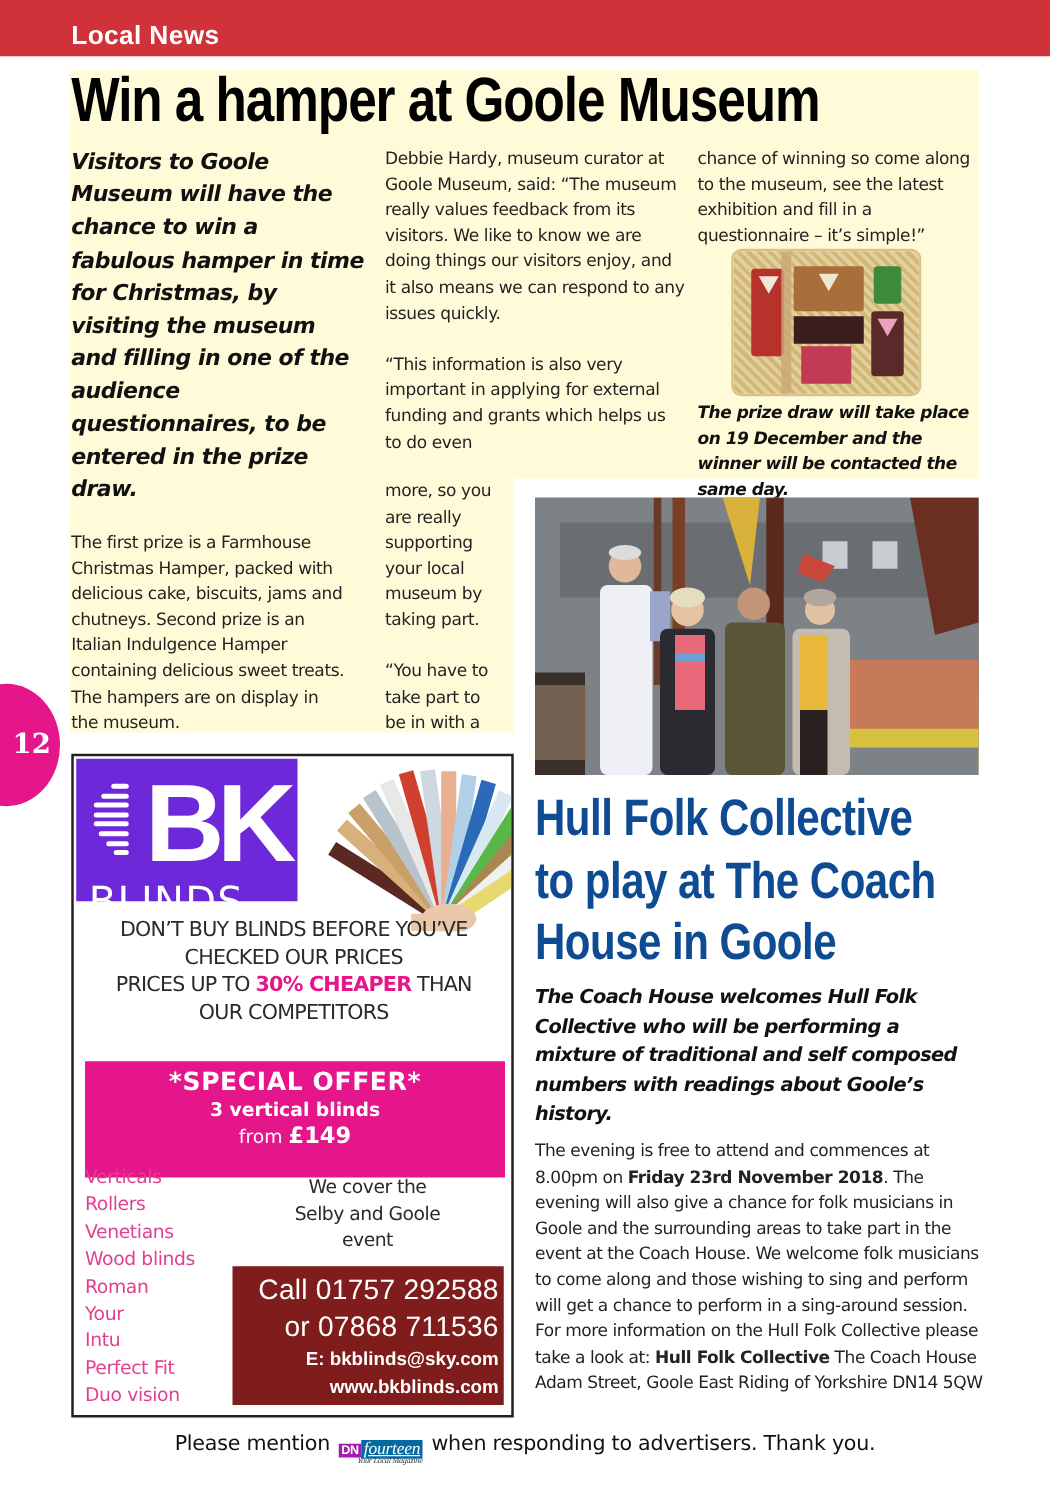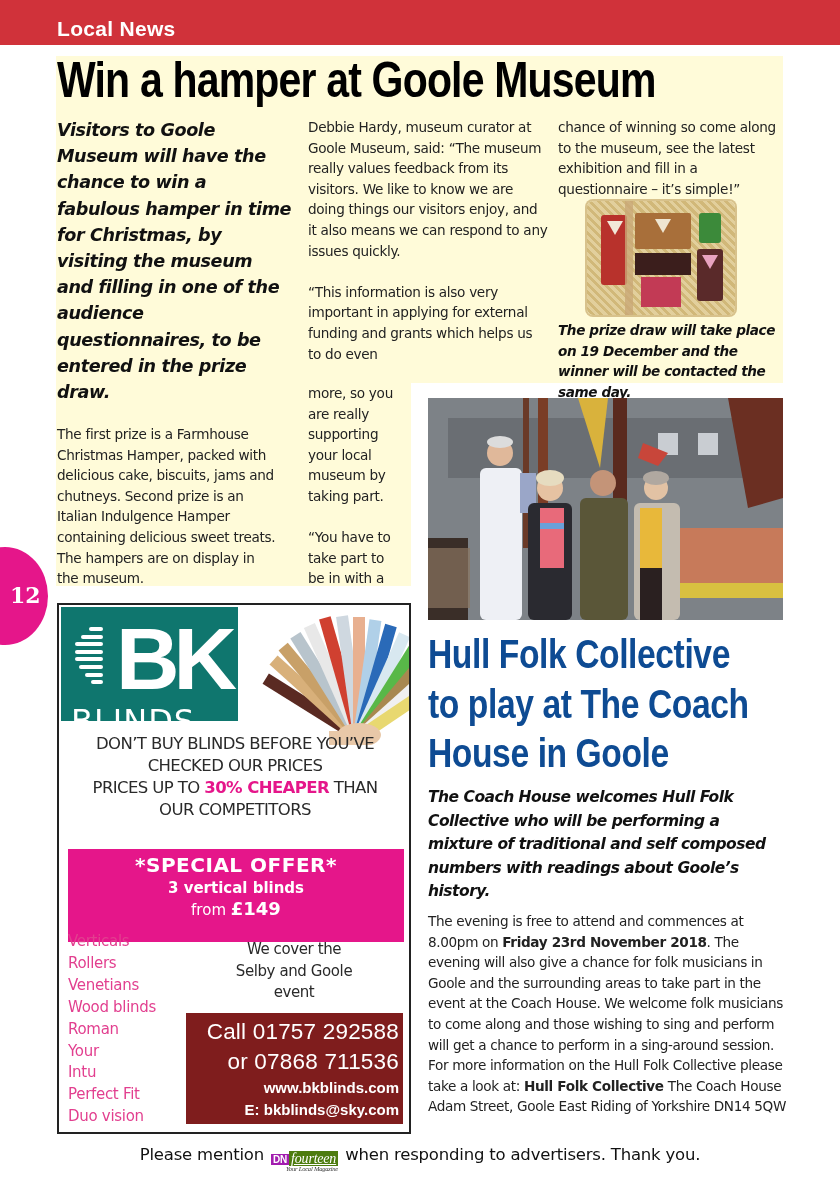--- a/index.html
+++ b/index.html
@@ -27,21 +27,21 @@
   .hamper-img .item { position: absolute; }
 
   .caption { position: absolute; left: 558px; top: 320px; width: 230px; font-family: "DejaVu Sans", sans-serif; font-weight: bold; font-style: italic; font-size: 13.6px; line-height: 20.6px; color: #111; letter-spacing: -0.4px; }
 
   .photo { position: absolute; left: 428px; top: 398px; width: 355px; height: 222px; overflow: hidden; background: linear-gradient(180deg, #8a8f94 0%, #6f7479 35%, #5d5550 60%, #b48a5a 80%, #cbb060 100%); }
 
   .page-badge { position: absolute; left: -38px; top: 547px; width: 86px; height: 98px; border-radius: 50%; background: #e5168a; }
   .page-num { position: absolute; left: 10px; top: 582px; font-family: "DejaVu Serif", serif; font-weight: bold; font-size: 22px; color: #ffffff; }
 
   .ad { position: absolute; left: 57px; top: 603px; width: 354px; height: 531px; border: 2px solid #222; background: #fff; overflow: hidden; }
-  .ad-logo { position: absolute; left: 2px; top: 2px; width: 177px; height: 114px; background: #0f766e; }
+  .ad-logo { position: absolute; left: 2px; top: 2px; width: 177px; height: 114px; background: #6d28d9; }
   .ad-bk { position: absolute; left: 55px; top: 4px; font-family: "Liberation Sans", sans-serif; font-weight: bold; font-size: 88px; color: #fff; letter-spacing: -6px; line-height: 96px; }
   .ad-stripes { position: absolute; left: 14px; top: 20px; width: 30px; height: 66px; }
   .ad-stripes div { height: 4px; background: #fff; margin-bottom: 3.6px; border-radius: 2px; }
   .ad-blinds { position: absolute; left: 10px; top: 96px; font-family: "DejaVu Sans", sans-serif; font-size: 32px; color: #fff; letter-spacing: 1px; line-height: 36px; }
   .ad-fan { position: absolute; left: 180px; top: 2px; width: 170px; height: 138px; }
   .ad-headline { position: absolute; left: 4px; top: 128px; width: 344px; text-align: center; font-family: "DejaVu Sans", sans-serif; font-size: 16.5px; line-height: 22px; color: #2a2a2a; letter-spacing: -0.6px; }
   .ad-highlight { color: #e5168a; font-weight: bold; }
   .ad-offer { position: absolute; left: 9px; top: 244px; width: 336px; height: 93px; background: #e5168a; color: #fff; text-align: center; font-family: "DejaVu Sans", sans-serif; }
   .ad-offer-title { font-weight: bold; font-size: 20px; line-height: 26px; padding-top: 3px; letter-spacing: 0.5px; }
   .ad-offer-sub { font-weight: bold; font-size: 15px; line-height: 20px; }
@@ -53,21 +53,21 @@
   .ad-call { font-size: 22.5px; line-height: 30px; font-weight: normal; letter-spacing: 0.2px; }
   .ad-web { font-size: 15px; line-height: 22px; font-weight: bold; }
 
   .h2 { position: absolute; left: 428px; top: 630px; width: 380px; font-family: "Liberation Sans", sans-serif; font-weight: bold; font-size: 41px; line-height: 49.5px; color: #0e4b93; transform: scaleX(0.82); transform-origin: left top; white-space: nowrap; letter-spacing: -0.5px; }
   .intro2 { position: absolute; left: 428px; top: 786px; width: 360px; font-family: "DejaVu Sans", sans-serif; font-weight: bold; font-style: italic; font-size: 15.5px; line-height: 23.6px; color: #111; letter-spacing: -0.5px; }
   .body2 { position: absolute; left: 428px; top: 911px; width: 360px; font-family: "DejaVu Sans", sans-serif; font-size: 13.6px; line-height: 20.6px; color: #222; letter-spacing: -0.35px; }
 
   .footer { position: absolute; left: 0; top: 1145px; width: 840px; text-align: center; font-family: "DejaVu Sans", sans-serif; font-size: 16.5px; color: #111; letter-spacing: -0.2px; white-space: nowrap; }
   .dn-logo { display: inline-block; position: relative; vertical-align: -3px; height: 20px; margin: 0 2px; }
   .dn-logo .dn { background: #a21caf; color: #fff; font-family: "Liberation Sans", sans-serif; font-weight: bold; font-size: 10px; padding: 0 2px; line-height: 18px; }
-  .dn-logo .ft { background: #4d7c0f; color: #fff; font-family: "Liberation Serif", serif; font-style: italic; font-size: 14px; padding: 0 2px; line-height: 18px; text-decoration: underline; }
+  .dn-logo .ft { background: #0369a1; color: #fff; font-family: "Liberation Serif", serif; font-style: italic; font-size: 14px; padding: 0 2px; line-height: 18px; text-decoration: underline; }
   .dn-logo .tag { position: absolute; left: 15px; top: 17px; font-family: "Liberation Serif", serif; font-style: italic; font-size: 6.5px; color: #333; white-space: nowrap; }
 </style>
 </head>
 <body>
 
 <div class="topbar"></div>
 <div class="section-label">Local News</div>
 
 <div class="yellow-a"></div>
 <div class="yellow-b"></div>
@@ -206,22 +206,22 @@
     <div>Duo vision</div>
   </div>
   <div class="ad-cover">
     <div>We cover the</div>
     <div>Selby and Goole</div>
     <div>event</div>
   </div>
   <div class="ad-contact">
     <div class="ad-call">Call 01757 292588</div>
     <div class="ad-call">or 07868 711536</div>
+    <div class="ad-web">E: bkblinds@sky.com</div>
     <div class="ad-web">www.bkblinds.com</div>
-    <div class="ad-web">E: bkblinds@sky.com</div>
   </div>
 </div>
 
 <h2 class="h2">
   <div>Hull Folk Collective</div>
   <div>to play at The Coach</div>
   <div>House in Goole</div>
 </h2>
 
 <p class="intro2">The Coach House welcomes Hull Folk Collective who will be performing a mixture of traditional and self composed numbers with readings about Goole’s history.</p>

